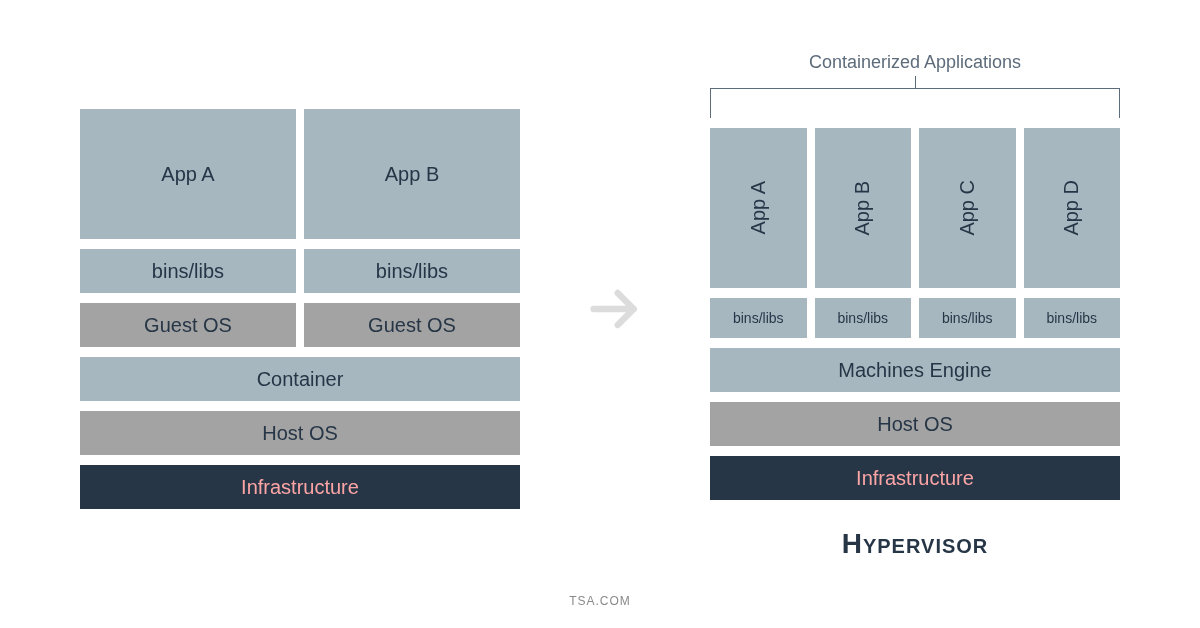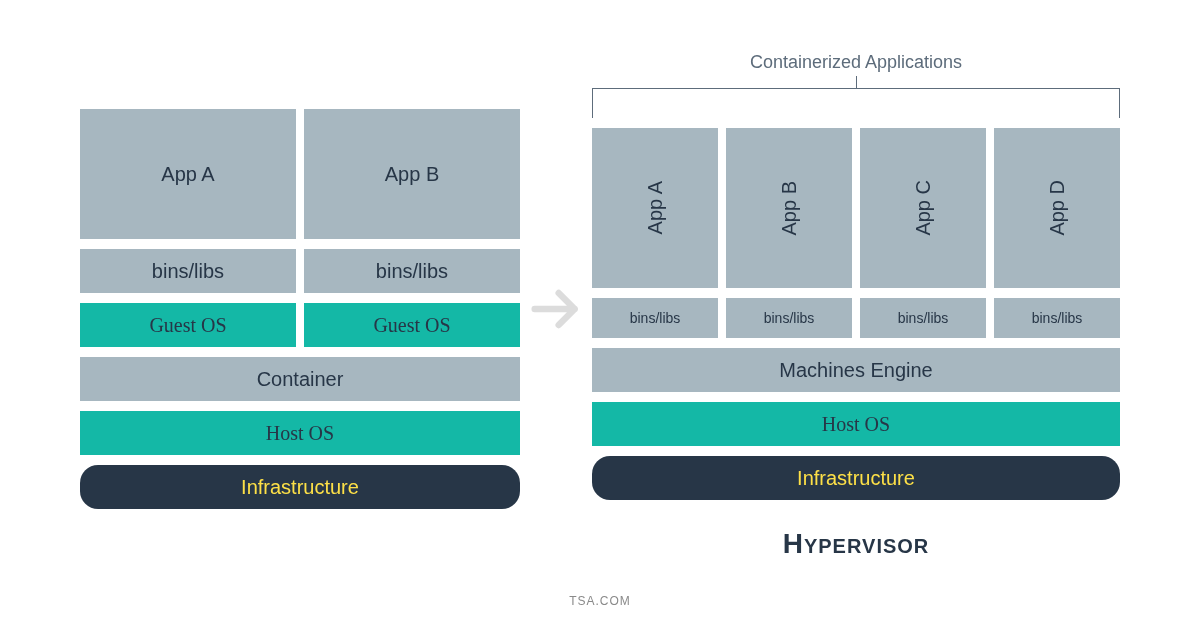--- a/index.html
+++ b/index.html
@@ -18,42 +18,42 @@
       align-items: center;
       justify-content: space-between;
       flex: 1;
     }
     .column {
       display: flex;
       flex-direction: column;
       align-items: center;
     }
     .left-col { width: 440px; }
-    .right-col { width: 528px; }
+    .right-col { width: 410px; }
     .stack {
       display: flex;
       flex-direction: column;
       gap: 10px;
       width: 100%;
     }
     .row {
       display: flex;
       gap: 8px;
     }
     .row > * { flex: 1; }
     .box {
       display: flex;
       align-items: center;
       justify-content: center;
       font-size: 20px;
       color: #273647;
     }
     .box-steel { background: #a7b7c0; }
-    .box-light { background: #14b8a6; font-family: Liberation Serif, serif; }
-    .box-dark  { background: #273647; color: #fde047; border-radius: 18px; }
+    .box-light { background: #a3a3a3; }
+    .box-dark  { background: #273647; color: #fca5a5; }
     .h-tall  { height: 130px; }
     .h-med   { height: 44px; }
     .h-small { height: 40px; }
     .container-apps { height: 160px; }
     .vtext {
       writing-mode: vertical-rl;
       transform: rotate(180deg);
       font-size: 20px;
     }
     .bins-small { font-size: 14px; }

